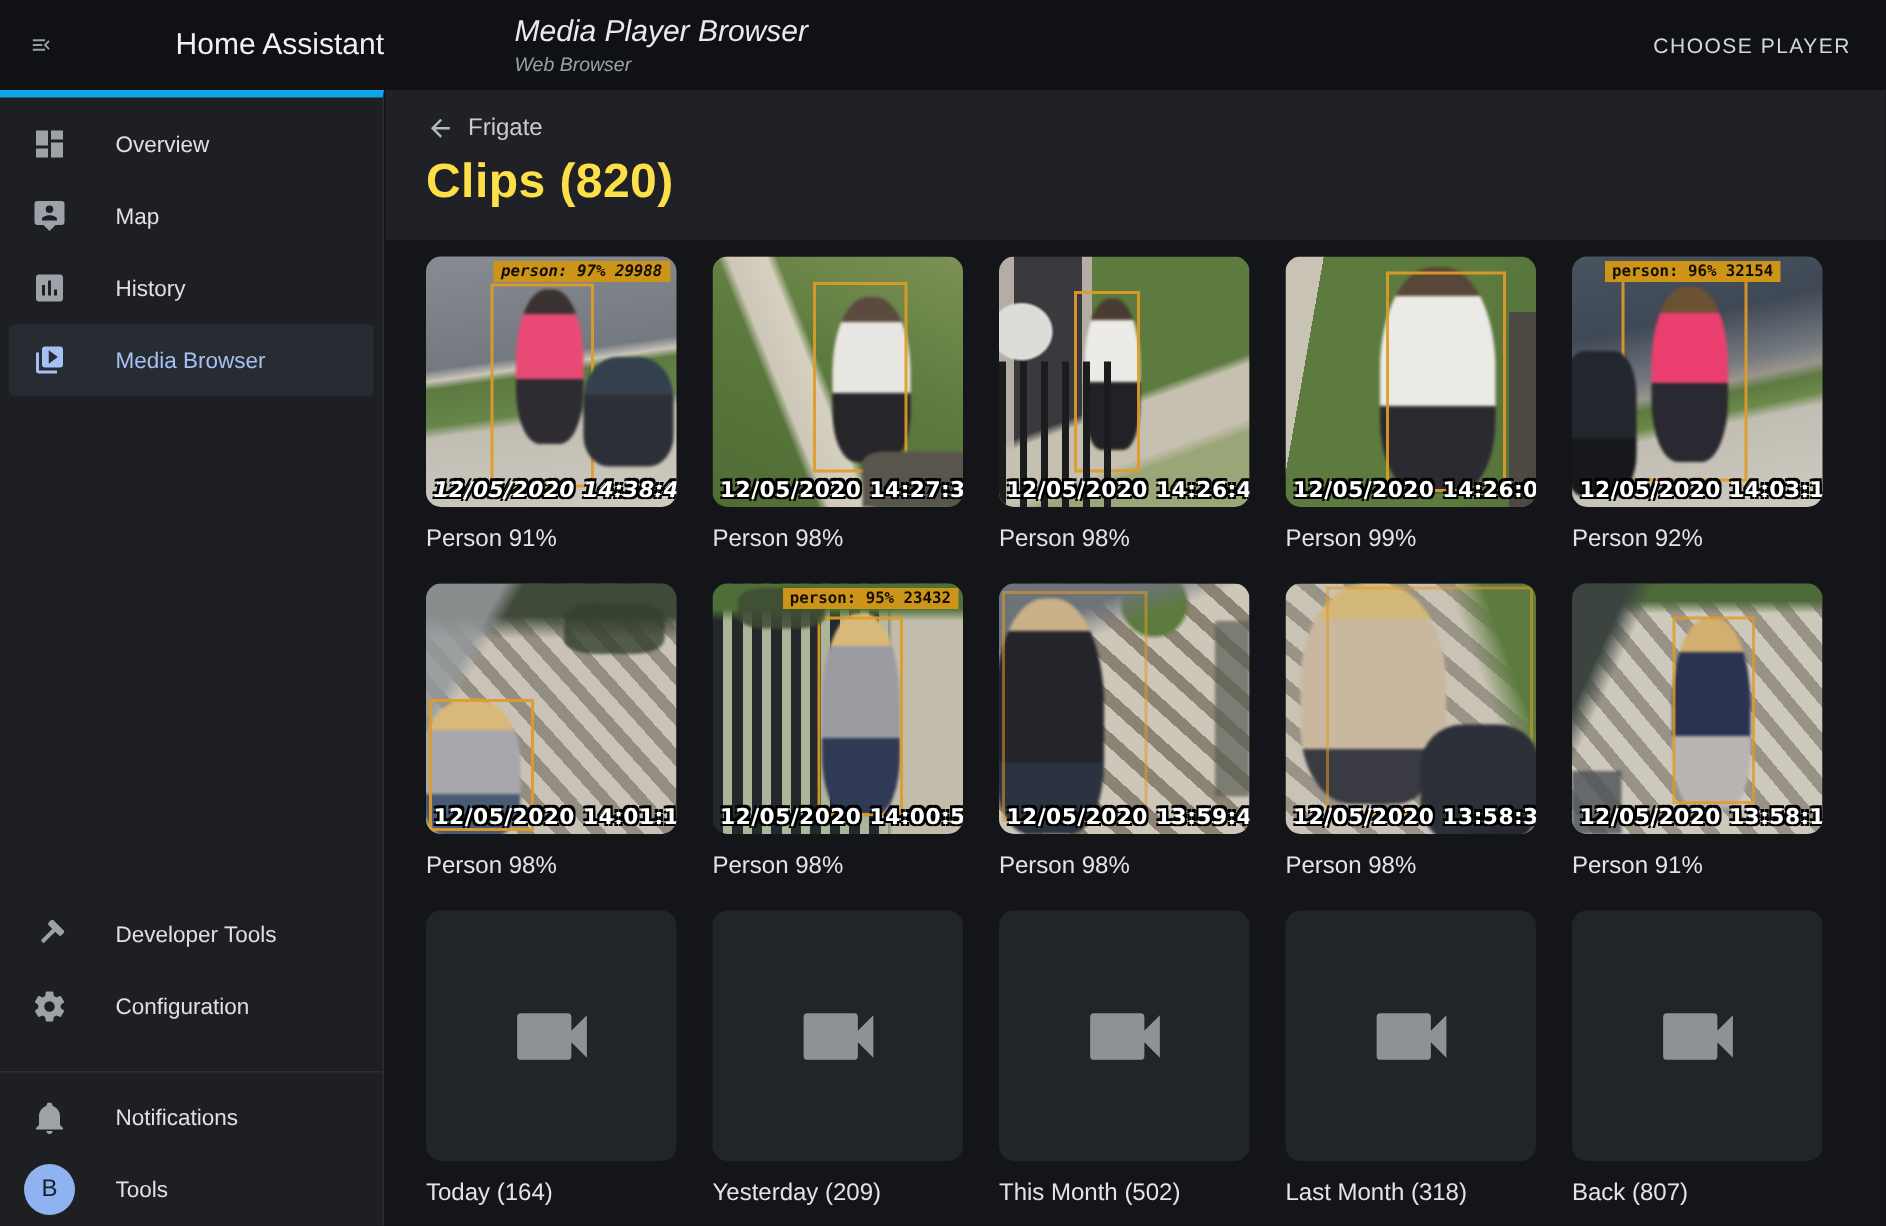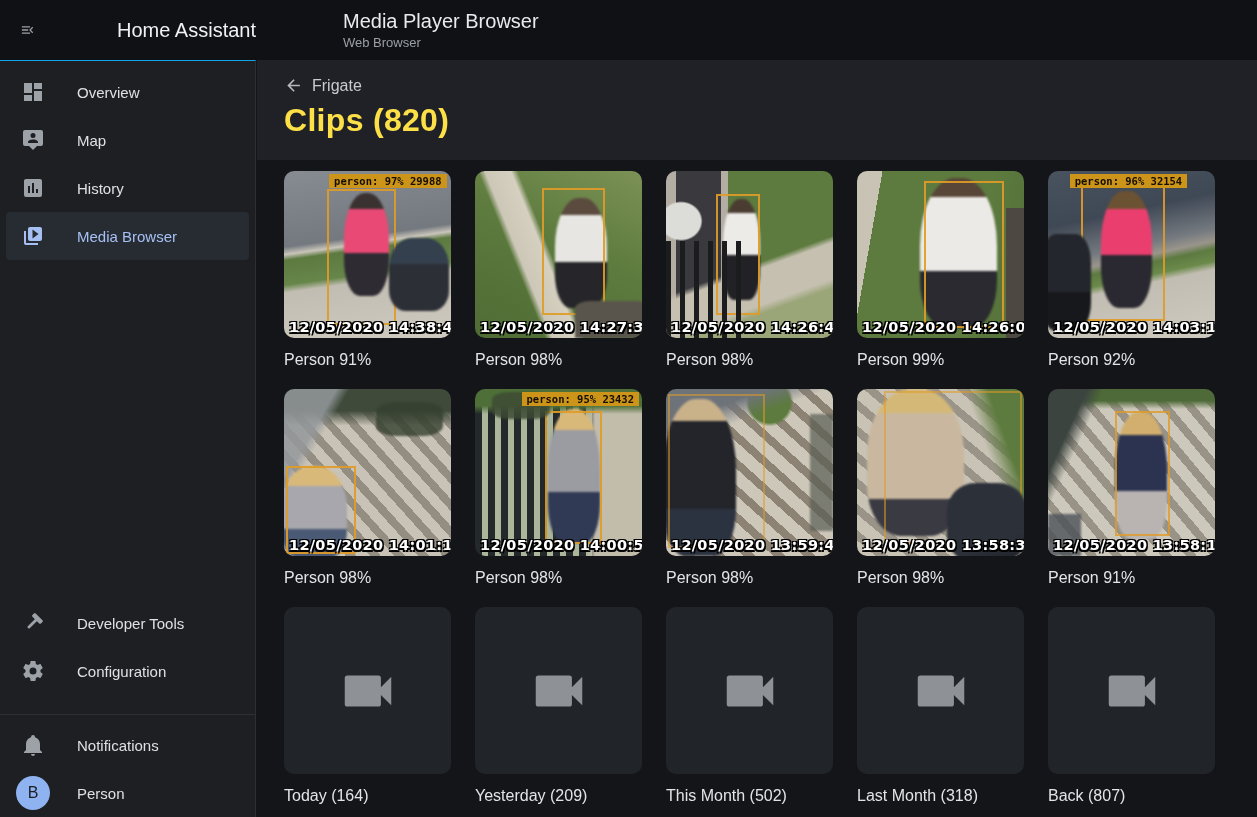--- a/index.html
+++ b/index.html
@@ -6,30 +6,30 @@
   html,body { width:1257px; height:817px; overflow:hidden; background:#141519;
               font-family:"Liberation Sans", sans-serif; }
 
   
   .appbar { position:absolute; left:0; top:0; width:1257px; height:60px;
             background:#101114; color:#e8eaed; z-index:30; }
   .appbar-left { position:absolute; left:0; top:0; width:256px; height:60px;
                  display:flex; align-items:center;gap:43px; }
   .menu-btn { margin-left:20px; width:24px; height:24px; color:#9aa0a6; cursor:pointer; }
   .app-title { margin-left:39px; font-size:20px; color:#f0f1f3; font-weight:400; white-space:nowrap; }
-  .page-head { position:absolute; left:343px; top:9px; }
+  .page-head { position:absolute; left:343px; top:9px;font-style:italic; }
   .page-title { font-size:20px; font-weight:400; color:#e8eaed; line-height:24px; }
   .page-subtitle { font-size:13px; color:#9aa0a6; margin-top:2px; }
   .choose-player { position:absolute; right:15px; top:0; height:60px; display:flex; align-items:center;
                    font-size:14px; font-weight:500; letter-spacing:1px; color:#d3d7dd; cursor:pointer;
                    padding:0 8px; border-radius:4px; }
 
   
   .sidebar { position:absolute; left:0; top:60px; width:256px; height:757px;
-             background:#1d1f23; border-top:1px solid #0ea5e9; border-right:1px solid #2c2e32;
+             background:#1d1f23; border-top:5px solid #0ea5e9; border-right:1px solid #2c2e32;
              display:flex; flex-direction:column; padding-top:7px; }
   .side-item { height:48px; display:flex; align-items:center; color:#dee0e3; font-size:15px;
                cursor:pointer; margin:0 6px; border-radius:4px; }
   .side-item .ic { width:24px; height:24px; margin-left:15px; margin-right:32px; color:#9da2a8; flex:0 0 24px; }
   .side-item.selected { background:#272c33; color:#a6c0f3; }
   .side-item.selected .ic { color:#a6c0f3; }
   .side-spacer { flex:1 1 auto; }
   .side-divider { border-top:1px solid #2e3034; margin:19px 0 6px 0; }
   .avatar { width:34px; height:34px; border-radius:50%; background:#8fb2f0; color:#1b1e24;
             display:flex; align-items:center; justify-content:center; font-size:16px; font-weight:500;
@@ -56,21 +56,21 @@
   .ts { position:absolute; left:5px; bottom:3px; z-index:3; color:#fff; font-family:"DejaVu Sans",sans-serif;
         font-weight:800; font-size:14.5px; letter-spacing:.3px; white-space:nowrap;
         text-shadow:-1.5px -1.5px 0 #000, 1.5px -1.5px 0 #000, -1.5px 1.5px 0 #000, 1.5px 1.5px 0 #000; }
 
   
   .tile { width:167px; height:167px; border-radius:10px; background:#212529;
           display:flex; align-items:center; justify-content:center; }
   .vicon { width:62px; height:62px; color:#8e9195; }
 
   
-  .c1 { background:linear-gradient(172deg,#878c92 0%,#74797f 40%,#c9c4ba 44%,#5d7a41 47%,#67864a 60%,#c2bdb2 64%,#cfcabf 100%); }
+  .c1 { background:linear-gradient(172deg,#878c92 0%,#74797f 40%,#c9c4ba 44%,#5d7a41 47%,#67864a 60%,#c2bdb2 64%,#cfcabf 100%);font-style:italic; }
   .c1::before { left:36%; top:13%; width:27%; height:62%; border-radius:45% 45% 35% 35%;
     background:linear-gradient(180deg,#3a3230 0 16%,#e94a75 16% 58%,#2e2b33 58% 100%); }
   .c1::after { right:1%; bottom:16%; width:36%; height:44%; border-radius:38% 38% 28% 28%;
     background:linear-gradient(180deg,#34404d 0 35%,#2c2f36 35% 100%); }
 
   .c2 { background:linear-gradient(68deg,transparent 30%,#cdc7b8 33%,#d6d0c1 44%,transparent 47%),
                    linear-gradient(25deg,#4e6c34 0%,#5d7b3e 55%,#7c9156 100%); }
   .c2::before { left:48%; top:16%; width:31%; height:66%; border-radius:45% 45% 30% 30%;
     background:linear-gradient(180deg,#5b4a3e 0 15%,#e8e6e2 15% 58%,#26262a 58% 100%); }
   .c2::after { left:60%; bottom:0; width:45%; height:22%; background:#5a554c; border-radius:20% 20% 0 0; }
@@ -149,20 +149,21 @@
   <div class="appbar-left">
     <svg class="menu-btn" viewBox="0 0 24 24" fill="currentColor">
         <path d="M21,15.61L19.59,17L14.58,12L19.59,7L21,8.39L17.44,12L21,15.61M3,6H16V8H3V6M3,13V11H13V13H3M3,18V16H16V18H3Z"></path>
       </svg>
     <div class="app-title">Home Assistant</div>
   </div>
   <div class="page-head">
     <div class="page-title">Media Player Browser</div>
     <div class="page-subtitle">Web Browser</div>
   </div>
+  <div class="choose-player">CHOOSE PLAYER</div>
 </header>
 
 <nav class="sidebar">
   <div class="side-item">
     <svg class="ic" viewBox="0 0 24 24" fill="currentColor">
         <path d="M13,3V9H21V3M13,21H21V11H13M3,21H11V15H3M3,13H11V3H3V13Z"></path>
       </svg>
     <span>Overview</span>
   </div>
   <div class="side-item">
@@ -205,21 +206,21 @@
   <div class="side-divider"></div>
 
   <div class="side-item">
     <svg class="ic" viewBox="0 0 24 24" fill="currentColor">
         <path d="M21,19V20H3V19L5,17V11C5,7.9 7.03,5.17 10,4.29C10,4.19 10,4.1 10,4A2,2 0 0,1 12,2A2,2 0 0,1 14,4C14,4.1 14,4.19 14,4.29C16.97,5.17 19,7.9 19,11V17L21,19M14,21A2,2 0 0,1 12,23A2,2 0 0,1 10,21H14Z"></path>
       </svg>
     <span>Notifications</span>
   </div>
   <div class="side-item">
     <div class="avatar">B</div>
-    <span>Person</span>
+    <span>Tools</span>
   </div>
 </nav>
 
 <main class="main">
   <div class="content-head">
     <div class="breadcrumb">
       <svg class="ic" viewBox="0 0 24 24" fill="currentColor">
           <path d="M20,11V13H8L13.5,18.5L12.08,19.92L4.16,12L12.08,4.08L13.5,5.5L8,11H20Z"></path>
         </svg>
       <span>Frigate</span>

